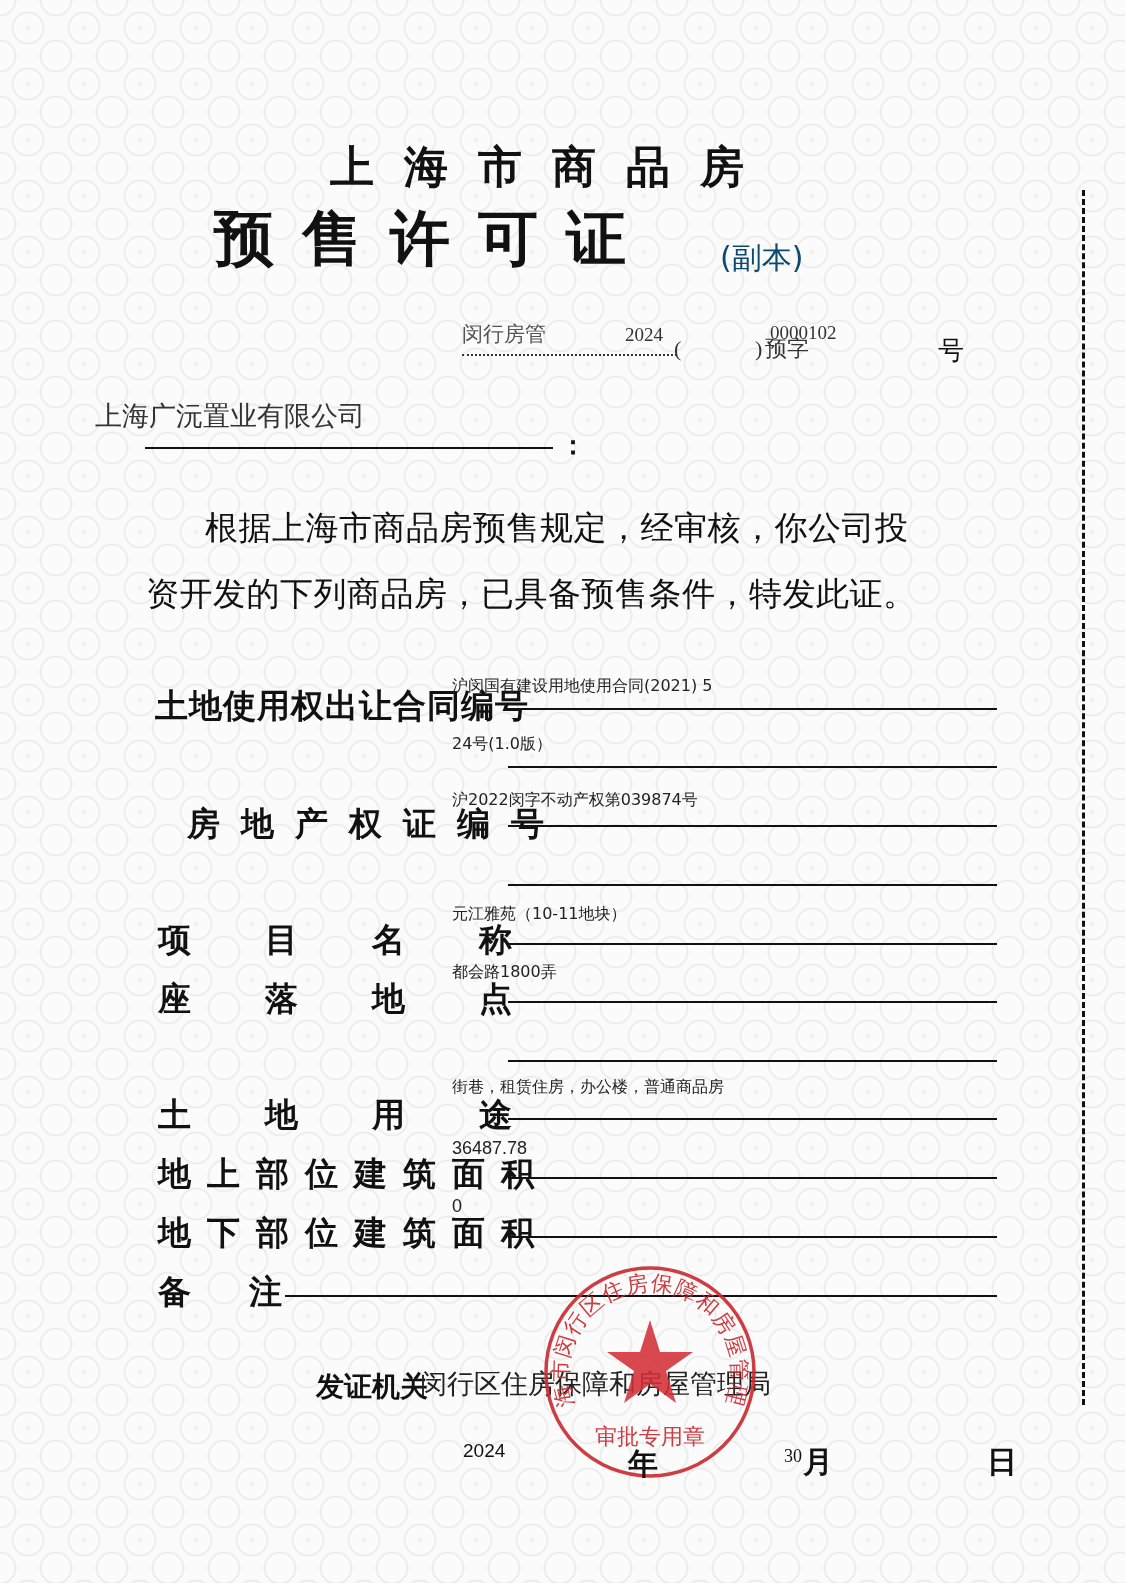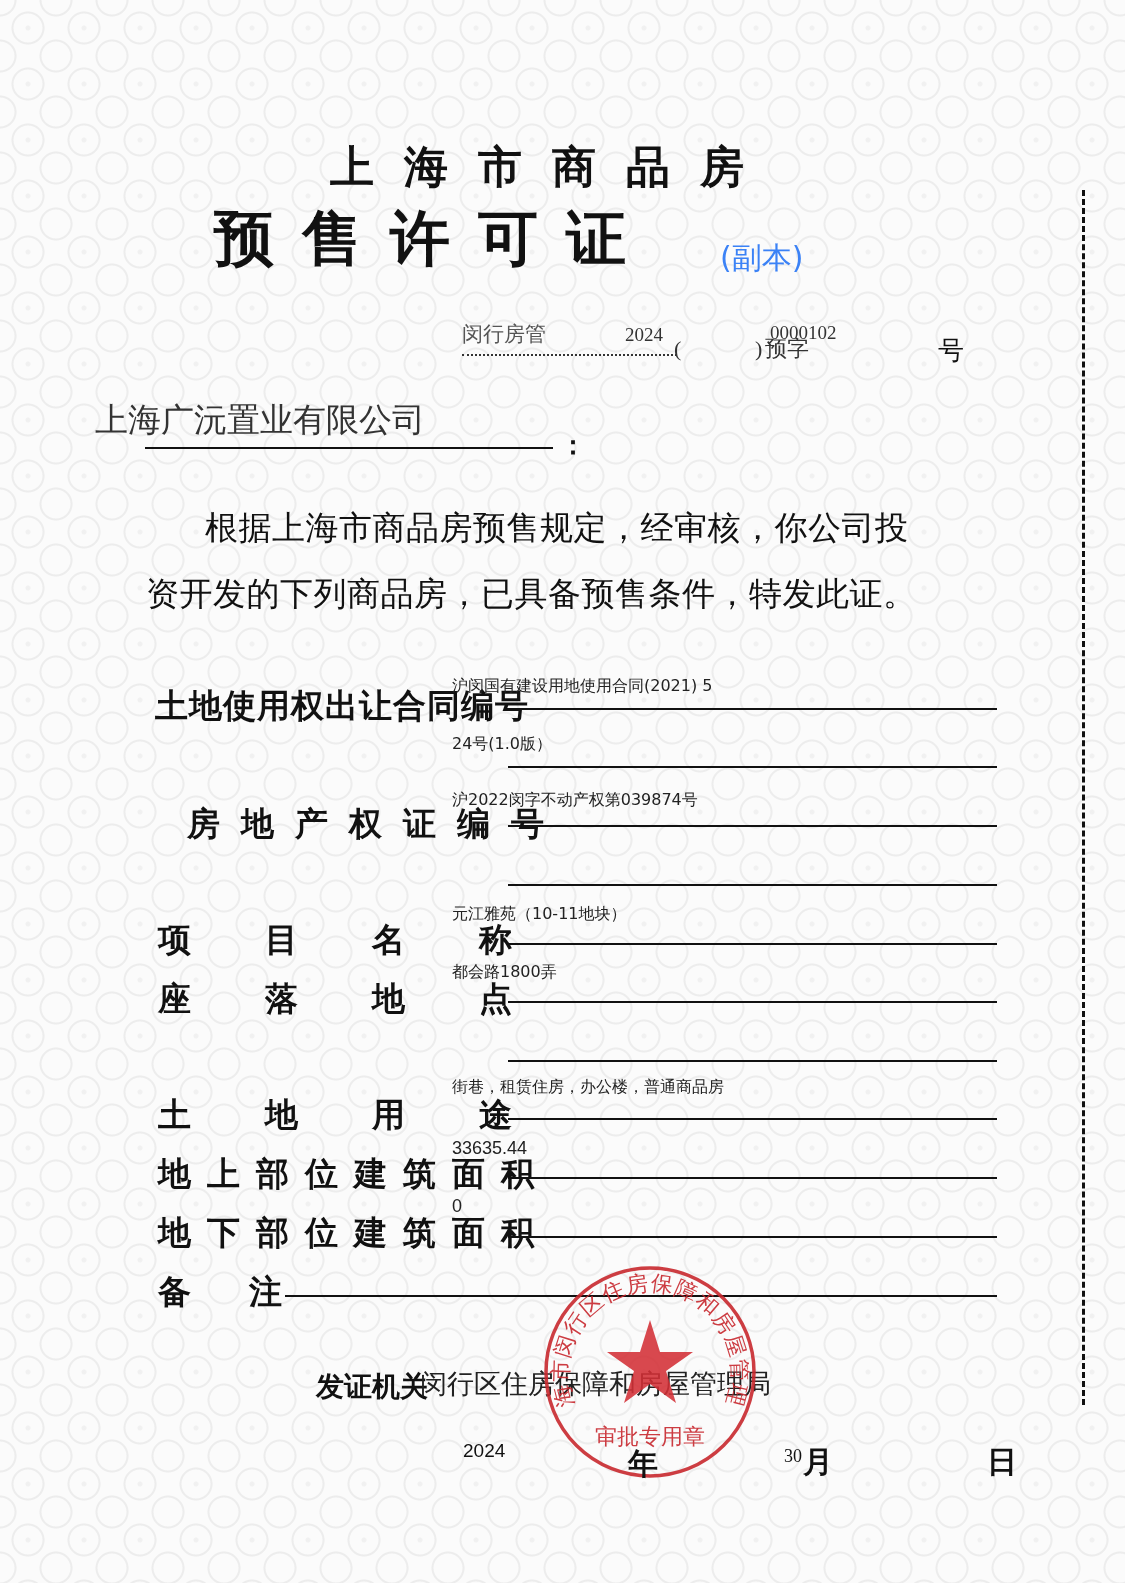--- a/index.html
+++ b/index.html
@@ -18,34 +18,34 @@
     .abs { position: absolute; white-space: nowrap; }
     .title-top {
       left: 330px; top: 138px; font-size: 44px; font-weight: bold;
       letter-spacing: 30px; font-family: "DejaVu Sans", sans-serif;
     }
     .title-main {
       left: 214px; top: 208px; font-size: 60px; font-weight: bold;
       letter-spacing: 28px; font-family: "DejaVu Sans", sans-serif; line-height: 1;
     }
     .copy-tag {
-      left: 720px; top: 238px; font-size: 30px; color: #3b82f6;
+      left: 720px; top: 238px; font-size: 30px; color: #0c4a6e;
       font-family: "DejaVu Sans", sans-serif;
     }
     .serial-area { font-family: "Liberation Serif", serif; color: #333; }
     .serial-prefix { left: 462px; top: 320px; font-size: 21px; color: #555; font-family: "DejaVu Sans", sans-serif; }
     .serial-dots { left: 462px; top: 354px; width: 215px; border-bottom: 2px dotted #333; height: 0; }
     .serial-year { left: 625px; top: 324px; font-size: 19px; }
     .serial-paren-l { left: 674px; top: 336px; font-size: 22px; }
     .serial-paren-r { left: 755px; top: 336px; font-size: 22px; }
     .serial-yuzi { left: 765px; top: 334px; font-size: 22px; font-family: "DejaVu Sans", sans-serif; }
     .serial-num { left: 770px; top: 322px; font-size: 19px; }
     .serial-hao { left: 938px; top: 333px; font-size: 26px; font-family: "DejaVu Sans", sans-serif; }
 
-    .company { left: 95px; top: 398px; font-size: 33px; color: #333; font-family: "DejaVu Sans", sans-serif; }
+    .company { left: 95px; top: 398px; font-size: 27px; color: #333; font-family: "DejaVu Sans", sans-serif; }
     .company-line { left: 145px; top: 447px; width: 408px; border-bottom: 2px solid #111; height: 0; }
     .company-colon { left: 560px; top: 428px; font-size: 26px; font-weight: bold; }
 
     .body-text { font-size: 33px; font-family: "DejaVu Sans", sans-serif; letter-spacing: 0.5px; }
     .body-1 { left: 205px; top: 506px; }
     .body-2 { left: 146px; top: 572px; }
 
     .label { font-size: 33px; font-weight: bold; font-family: "DejaVu Serif", serif; }
     .value { font-size: 16px; font-family: "DejaVu Sans", sans-serif; color: #222; }
     .uline { border-bottom: 2px solid #111; height: 0; }
@@ -104,21 +104,21 @@
 <div class="abs label" style="left:158px; top:977px; letter-spacing:74px;">座落地点</div>
 <div class="abs value" style="left:452px; top:962px;">都会路1800弄</div>
 <div class="abs uline" style="left:508px; top:1001px; width:489px;"></div>
 <div class="abs uline" style="left:508px; top:1060px; width:489px;"></div>
 
 <div class="abs label" style="left:158px; top:1093px; letter-spacing:74px;">土地用途</div>
 <div class="abs value" style="left:452px; top:1077px;">街巷，租赁住房，办公楼，普通商品房</div>
 <div class="abs uline" style="left:508px; top:1118px; width:489px;"></div>
 
 <div class="abs label" style="left:158px; top:1152px; letter-spacing:16px;">地上部位建筑面积</div>
-<div class="abs value" style="left:452px; top:1138px; font-family:'Liberation Sans',sans-serif; font-size:18px;">33635.44</div>
+<div class="abs value" style="left:452px; top:1138px; font-family:'Liberation Sans',sans-serif; font-size:18px;">36487.78</div>
 <div class="abs uline" style="left:508px; top:1177px; width:489px;"></div>
 
 <div class="abs label" style="left:158px; top:1211px; letter-spacing:16px;">地下部位建筑面积</div>
 <div class="abs value" style="left:452px; top:1196px; font-family:'Liberation Sans',sans-serif; font-size:18px;">0</div>
 <div class="abs uline" style="left:508px; top:1236px; width:489px;"></div>
 
 <div class="abs label" style="left:158px; top:1270px; letter-spacing:58px;">备注</div>
 <div class="abs uline" style="left:285px; top:1295px; width:712px;"></div>
 
 <div class="abs issuer-label">发证机关</div>

